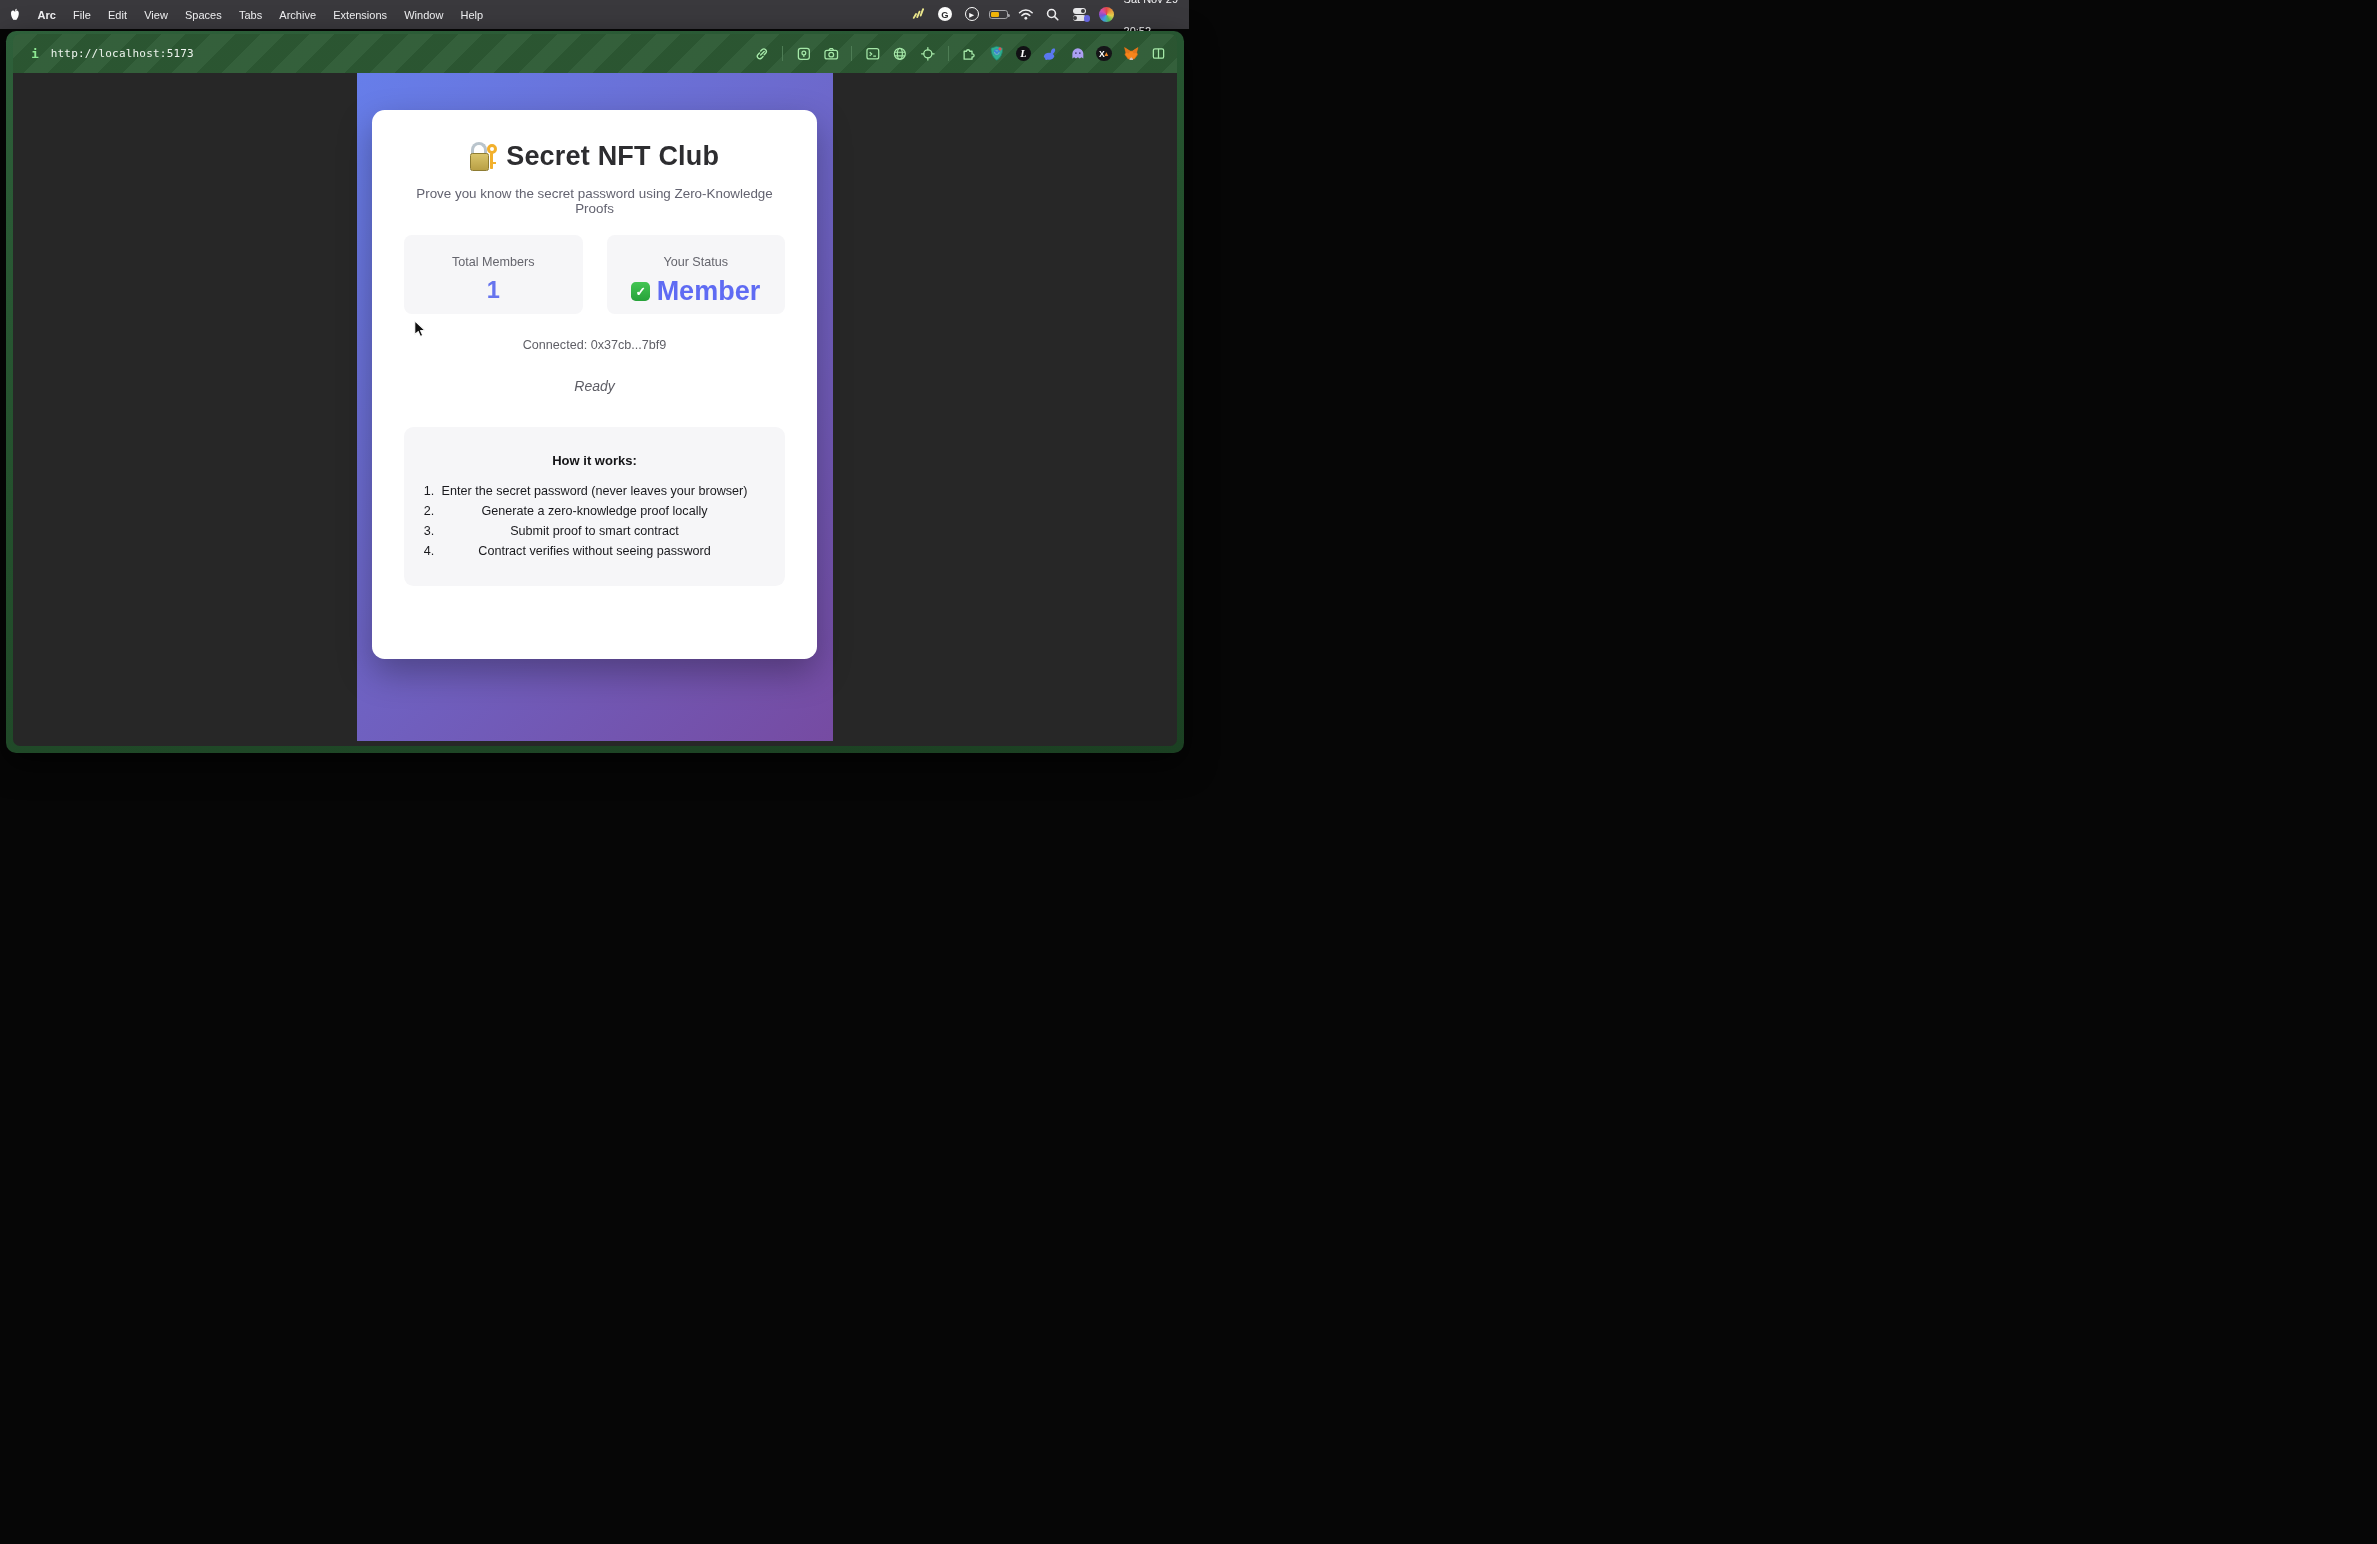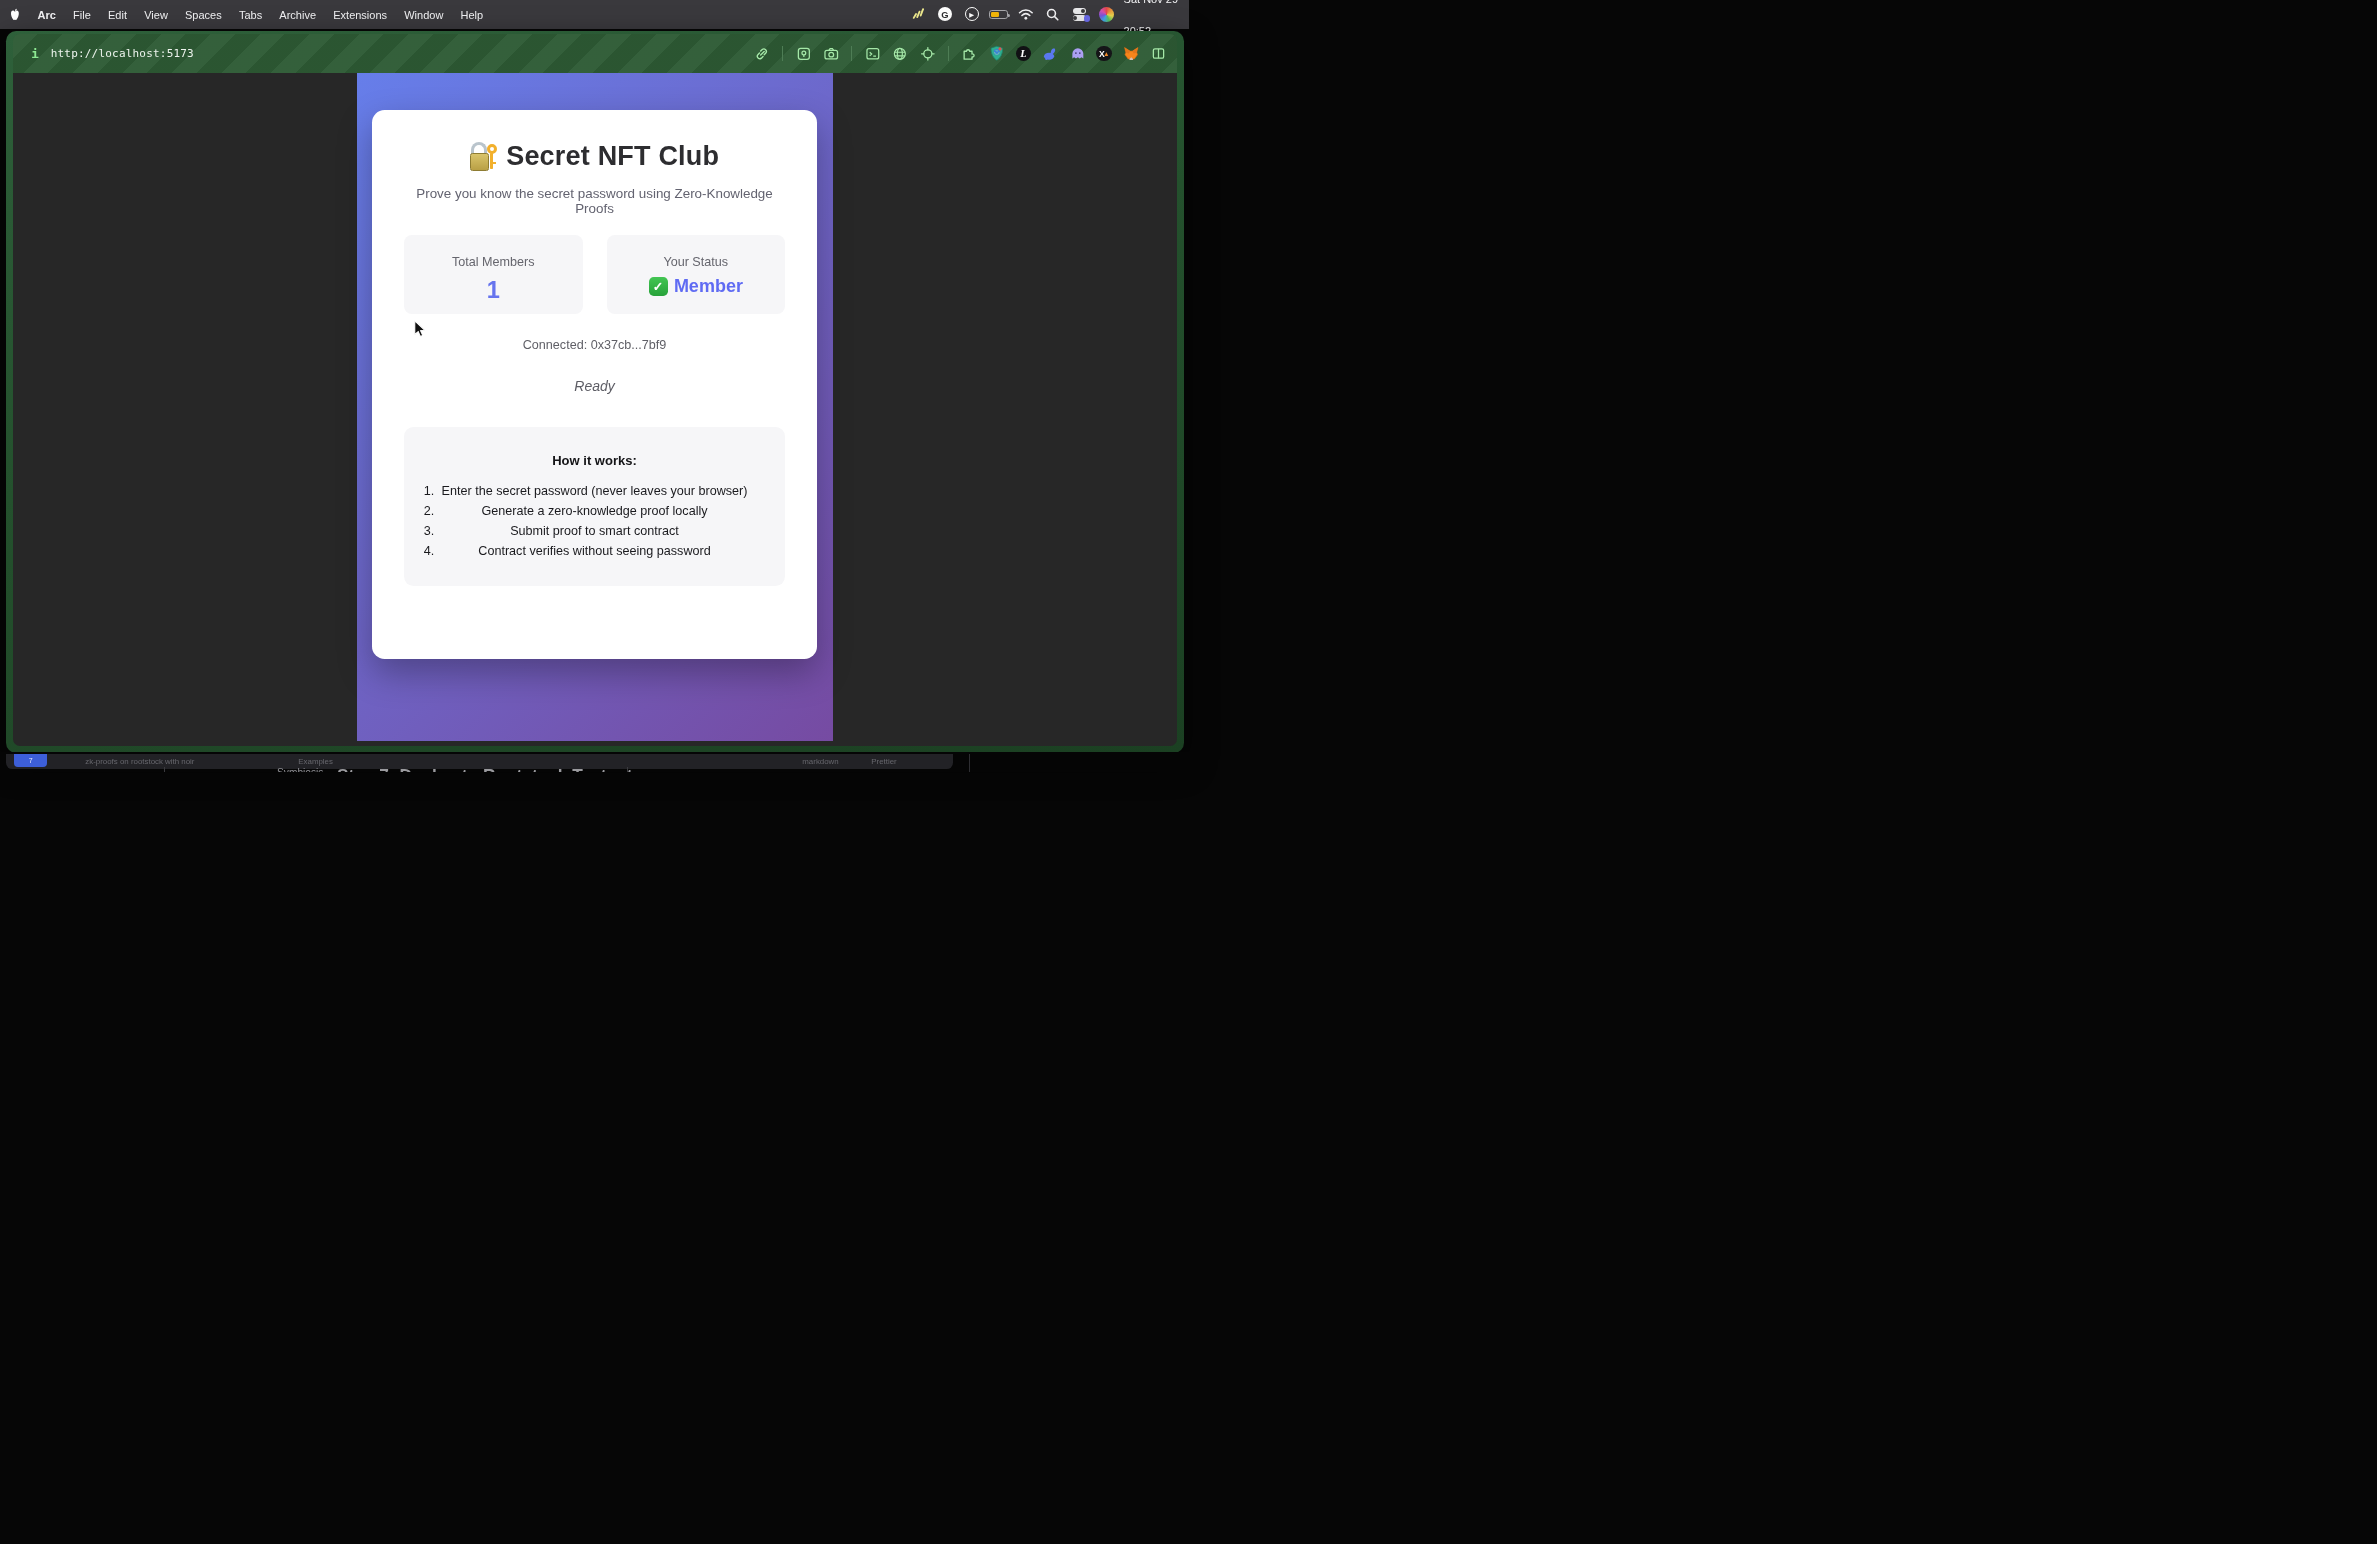--- a/index.html
+++ b/index.html
@@ -72,21 +72,21 @@
   .lock-ico .stem { position:absolute; right:3.9px; top:11.8px; width:3.1px; height:15.7px; background:#f2b02c; border-radius:0.8px; }
   .lock-ico .tooth { position:absolute; right:0.8px; top:20.4px; width:3.9px; height:2.4px; background:#f2b02c; }
 
   .stats { display:flex; gap:24px; margin-top:19px; }
   .stat-box { flex:1; height:79px; background:#f6f6f8; border-radius:7.9px; text-align:center; padding-top:19.7px; }
   .stat-label { font-size:12.6px; color:#65656d; }
   .stat-value { margin-top:8.6px; font-size:23.6px; font-weight:bold; color:#6674ee; }
   .stat-status { margin-top:7px; display:flex; align-items:center; justify-content:center; gap:6.3px; }
   .check-ico { width:19px; height:19px; border-radius:4.7px; background:linear-gradient(180deg,#43c553,#27a23a);
                color:#fff; font-size:12.6px; font-weight:bold; display:flex; align-items:center; justify-content:center; }
-  .member-txt { font-size:18px; font-weight:bold; color:#5f6bf3; }
+  .member-txt { font-size:27px; font-weight:bold; color:#5f6bf3; }
 
   .connected { margin-top:23.6px; text-align:center; font-size:12.6px; color:#5f5f66; }
   .main-btn { display:block; width:381px; height:39px; margin-top:17.3px; border:none; border-radius:7.9px;
               background:linear-gradient(135deg,#8f97e8 0%, #b29bdc 100%);
               color:#ffffff; font-size:14px; font-weight:bold; font-family:"Liberation Sans",sans-serif; cursor:pointer; }
   .ready { margin-top:26px; text-align:center; font-style:italic; font-size:14px; color:#5c5c64; }
 
   .how-box { margin-top:33px; background:#f6f6f8; border-radius:9.4px; height:159px; padding-top:26px; }
   .how-head { text-align:center; font-size:13px; font-weight:bold; color:#141417; }
   .how-list { margin-top:13.4px; }
@@ -344,35 +344,19 @@
                 </div>
               </div>
             </div>
 
           </div>
         </div>
       </div>
     </div>
   </div>
 
-  <div class="bottom-strip">
-    <div class="bg-bar">
-      <div class="bg-badge">7</div>
-      <div class="bg-faint" style="left:79px;">zk-proofs on rootstock with noir</div>
-      <div class="bg-faint" style="left:292px;">Examples</div>
-      <div class="bg-faint" style="left:796px;">markdown</div>
-      <div class="bg-faint" style="left:865px;">Prettier</div>
-    </div>
-    <div class="vline" style="left:164px;"></div>
-    <div class="vline" style="left:627px;"></div>
-    <div class="vline2"></div>
-    <div class="bg-row2">
-      <div class="sym">Symbiosis</div>
-      <div class="step-head">Step 7: Deploy to Rootstock Testnet</div>
-    </div>
-  </div>
 
   <svg class="cursor" viewBox="0 0 17 24">
     <path d="M1 1 L1 18.2 L5.4 14.6 L8.1 20.8 L11 19.5 L8.3 13.4 L13.8 13 Z" fill="#101010" stroke="#fff" stroke-width="1.3"></path>
   </svg>
 
 </div>
 
 
 </body></html>

